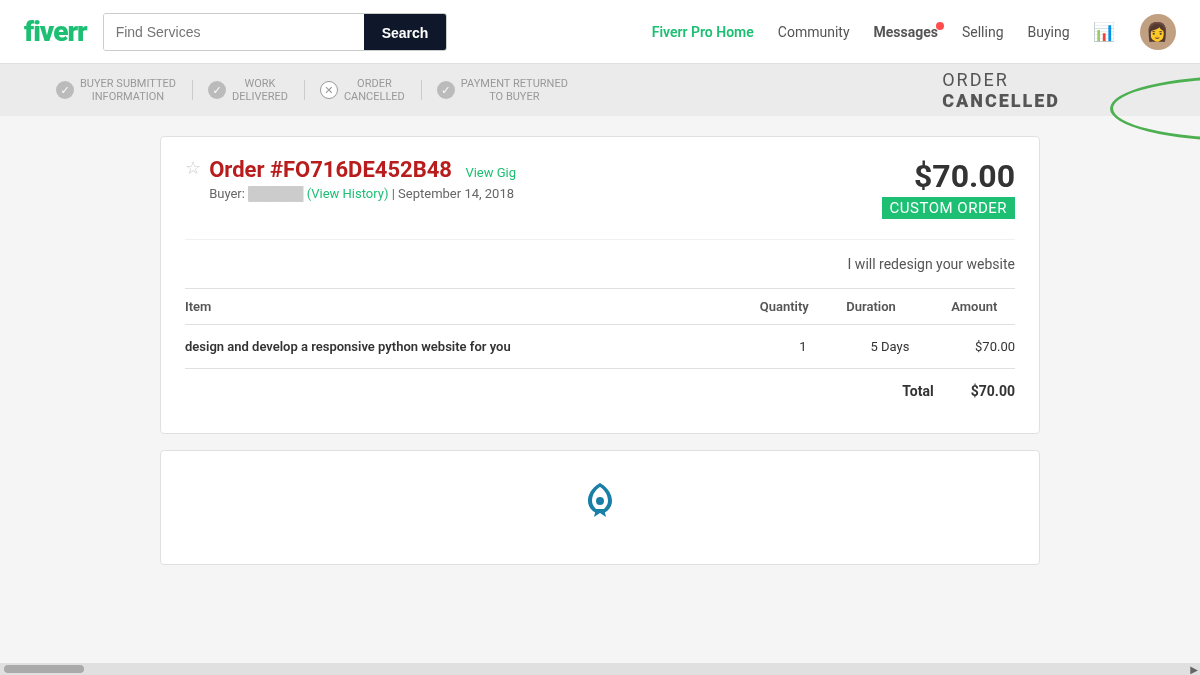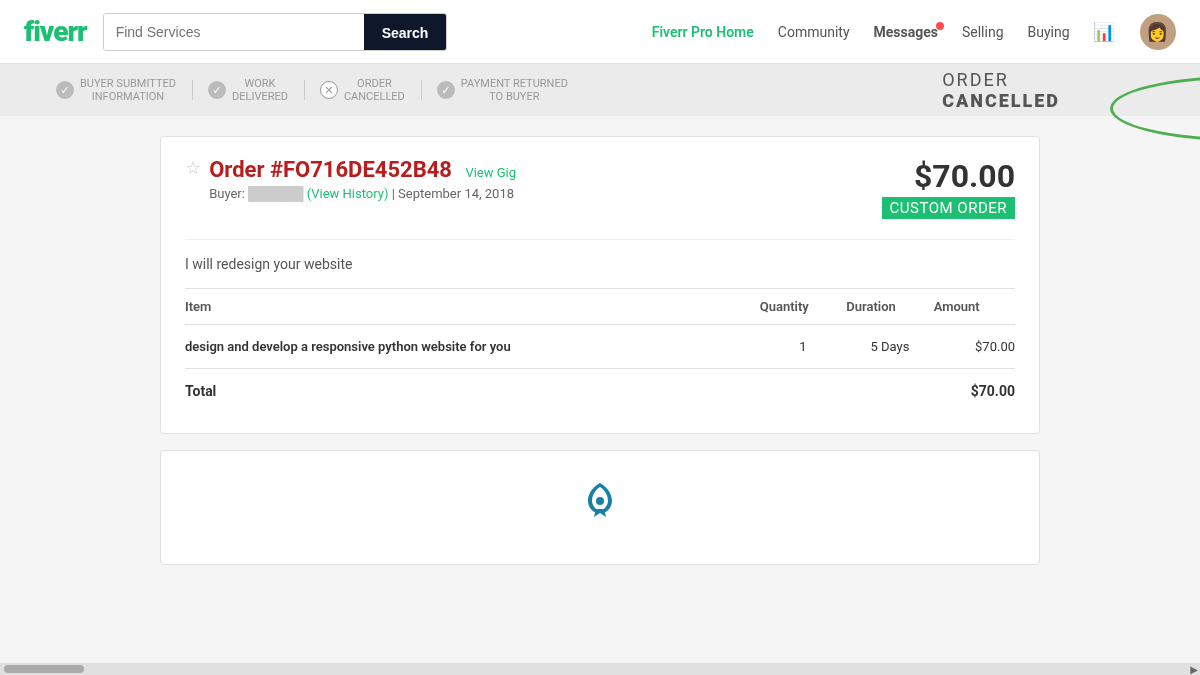--- a/index.html
+++ b/index.html
@@ -213,39 +213,40 @@
       margin-top: 2px;
       display: inline-block;
       letter-spacing: 0.5px;
     }
     .order-description {
       margin-top: 20px;
       padding-top: 16px;
       border-top: 1px solid #f0f0f0;
       font-size: 14px;
       color: #555;
+      text-align: right;
     }
 
     
     .order-table {
       width: 100%;
       border-collapse: collapse;
       margin-top: 16px;
     }
     .order-table th {
       text-align: left;
       font-size: 13px;
       font-weight: 600;
       color: #555;
       padding: 10px 0;
       border-top: 1px solid #e0e0e0;
       border-bottom: 1px solid #e0e0e0;
     }
     .order-table th:not(:first-child) { }
-    .order-table th:last-child { text-align: left; }
+    .order-table th:last-child { text-align: center; }
     .order-table td {
       padding: 14px 0;
       font-size: 13px;
       color: #333;
     }
     .order-table td:not(:first-child) { text-align: center; }
     .order-table td:last-child { text-align: right; }
     .order-table .item-name { font-weight: 600; }
     .total-row td {
       border-top: 1px solid #e0e0e0;
@@ -417,21 +418,21 @@
           </tr>
         </thead>
         <tbody>
           <tr>
             <td class="item-name">design and develop a responsive python website for you</td>
             <td>1</td>
             <td>5 Days</td>
             <td>$70.00</td>
           </tr>
           <tr class="total-row">
-            <td colspan="3" style="text-align:left;">Total</td>
+            <td colspan="3" style="text-align:right;">Total</td>
             <td>$70.00</td>
           </tr>
         </tbody>
       </table>
     </div>
   </div>
 
 
   <div class="card started-card">
     <div class="started-icon">

